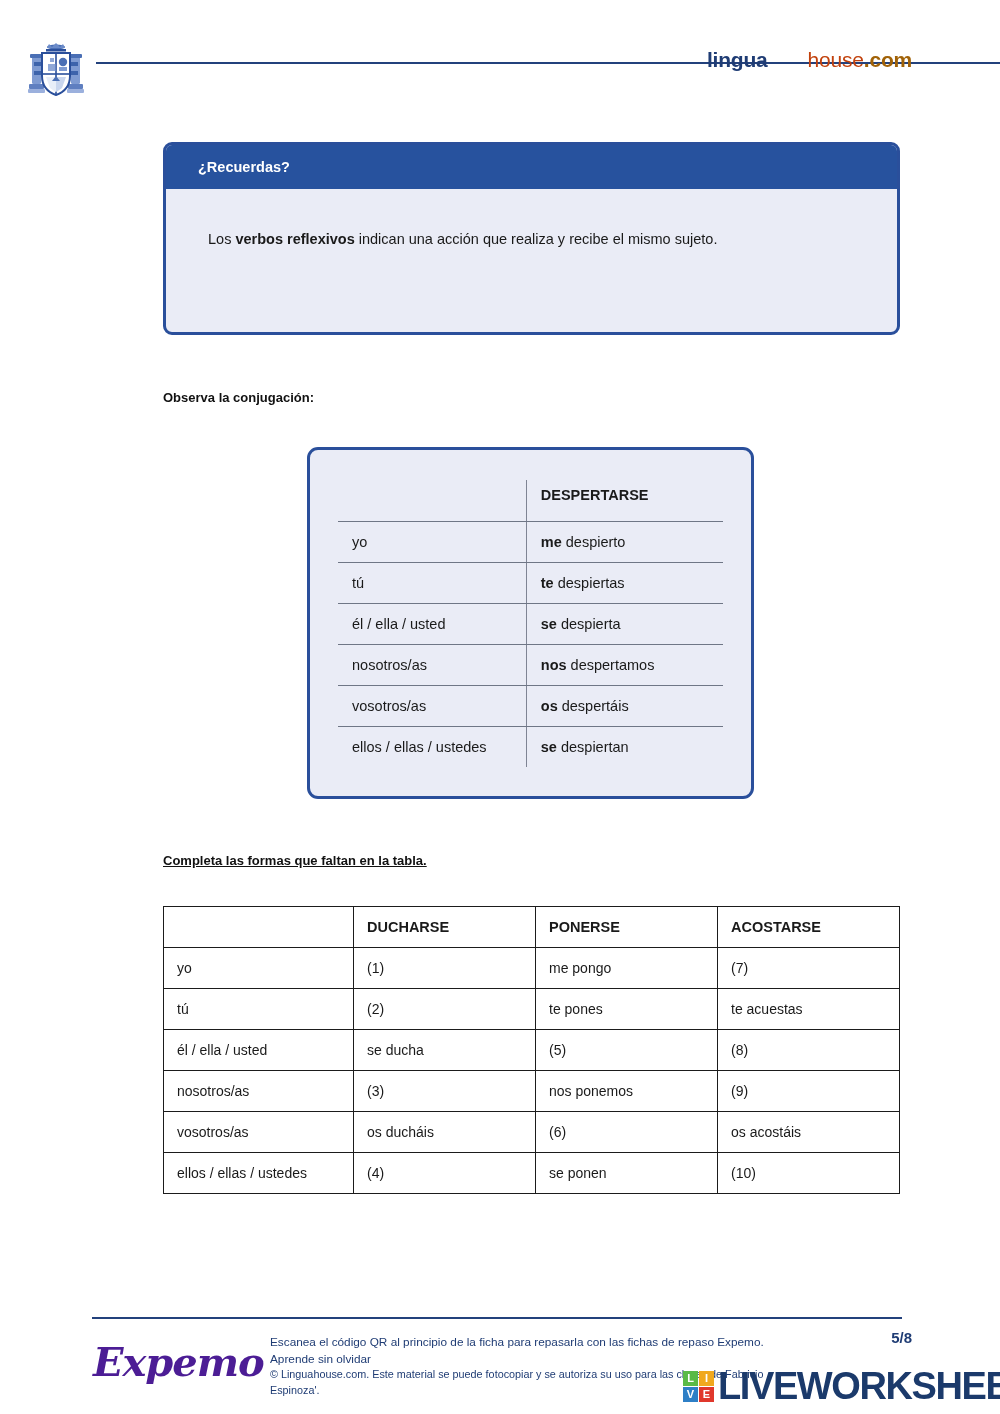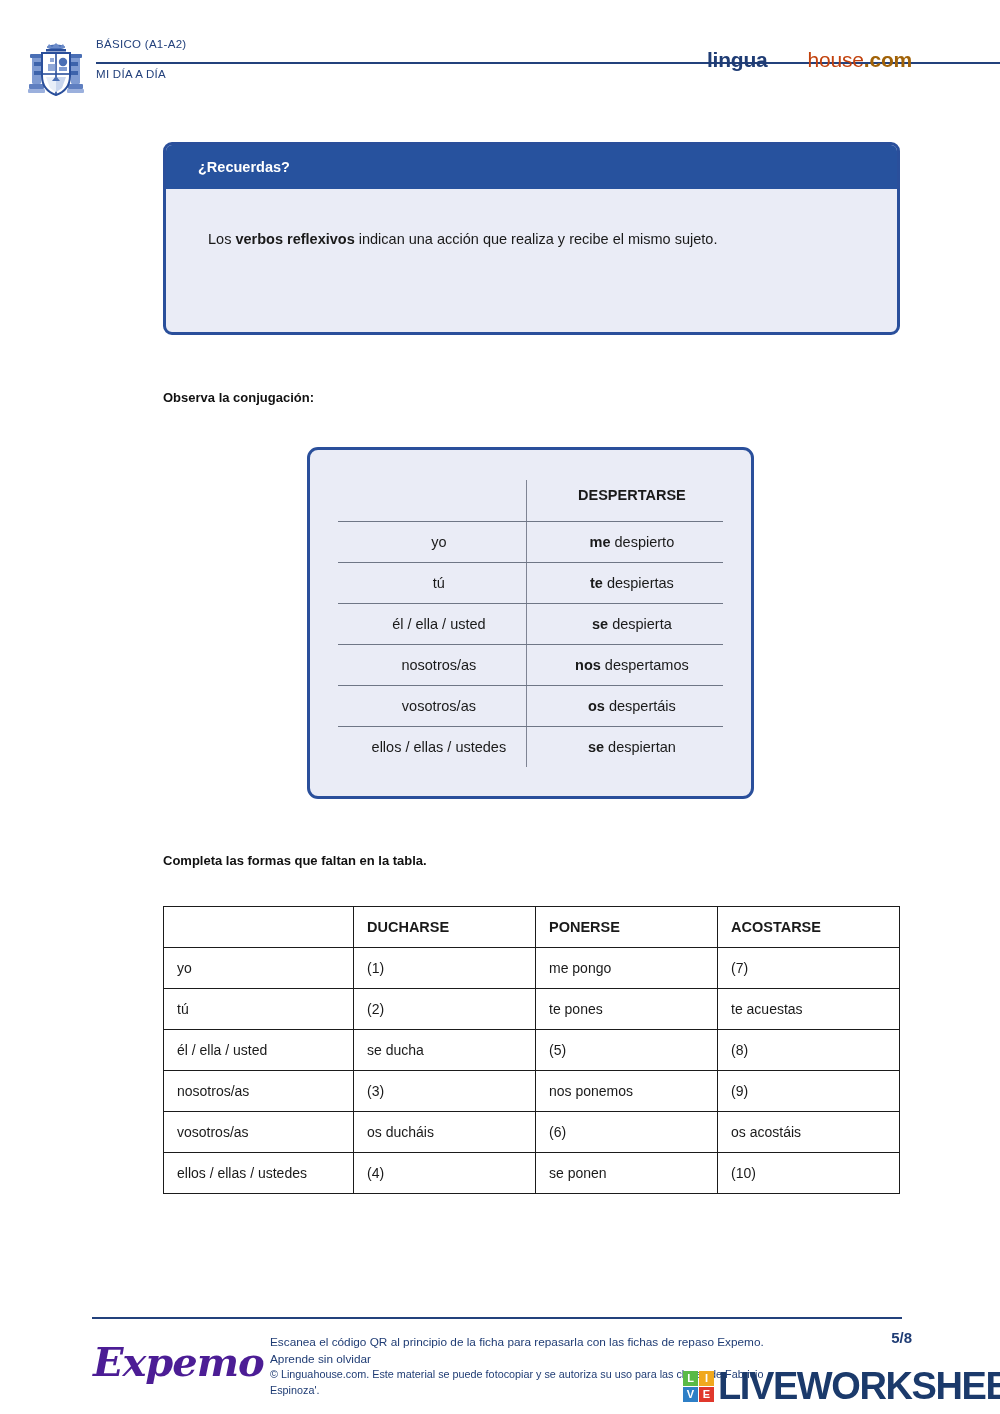--- a/index.html
+++ b/index.html
@@ -109,34 +109,33 @@
   
   .instruction {
     position: absolute;
     left: 163px;
     font-size: 13px;
     font-weight: bold;
     color: #111111;
     white-space: nowrap;
   }
   .instruction-1 { top: 390px; }
-  .instruction-2 { top: 853px; }
+  .instruction-2 { top: 853px; text-decoration: underline; }
 
   
   .conj-box {
     position: absolute;
     left: 307px;
     top: 447px;
     width: 447px;
     height: 352px;
     border: 3px solid #2a4f9b;
     border-radius: 11px;
     background: #eaecf6;
     padding: 30px 28px 28px 28px;
-    text-align: center;
   }
   .conj-table {
     width: 100%;
     border-collapse: collapse;
     position: relative;
   }
   .conj-table td {
     font-size: 14.5px;
     color: #1a1a1a;
     padding: 9px 0 9px 14px;
@@ -289,24 +288,20 @@
     <line x1="14" y1="34" x2="42" y2="34" stroke="#2a4f9b" stroke-width="1.6"></line>
 
     <path d="M22 18 L26 18 L26 22 L22 22 Z M20 24 L28 24 L28 31 L20 31 Z" fill="#6b8bc9" opacity="0.75"></path>
     <circle cx="35" cy="22" r="4.2" fill="#4a6fb5"></circle>
     <path d="M31 27 L39 27 L39 31 L31 31 Z" fill="#7f9bd2"></path>
     <path d="M28 37 L38 37 L34 48 Q30 51 28 52 Z" fill="#c9d6ee"></path>
     <path d="M28 37 L18 37 L22 48 Q26 51 28 52 Z" fill="#e8eef8"></path>
     <path d="M24 41 L28 36 L32 41 Z" fill="#4a6fb5"></path>
   </svg>
 
-  <div class="header-text">
-    <div class="header-line1">BÁSICO (A1-A2)</div>
-    <div class="header-line2">MI DÍA A DÍA</div>
-  </div>
   <div class="header-rule"></div>
 
   <div class="linguahouse">
     <span class="lh-a">lingua</span><span class="lh-b">house</span><span class="lh-c">.com</span>
   </div>
 </div>
 
 <div class="callout">
   <div class="callout-head">
     <span class="callout-head-title">¿Recuerdas?</span>

